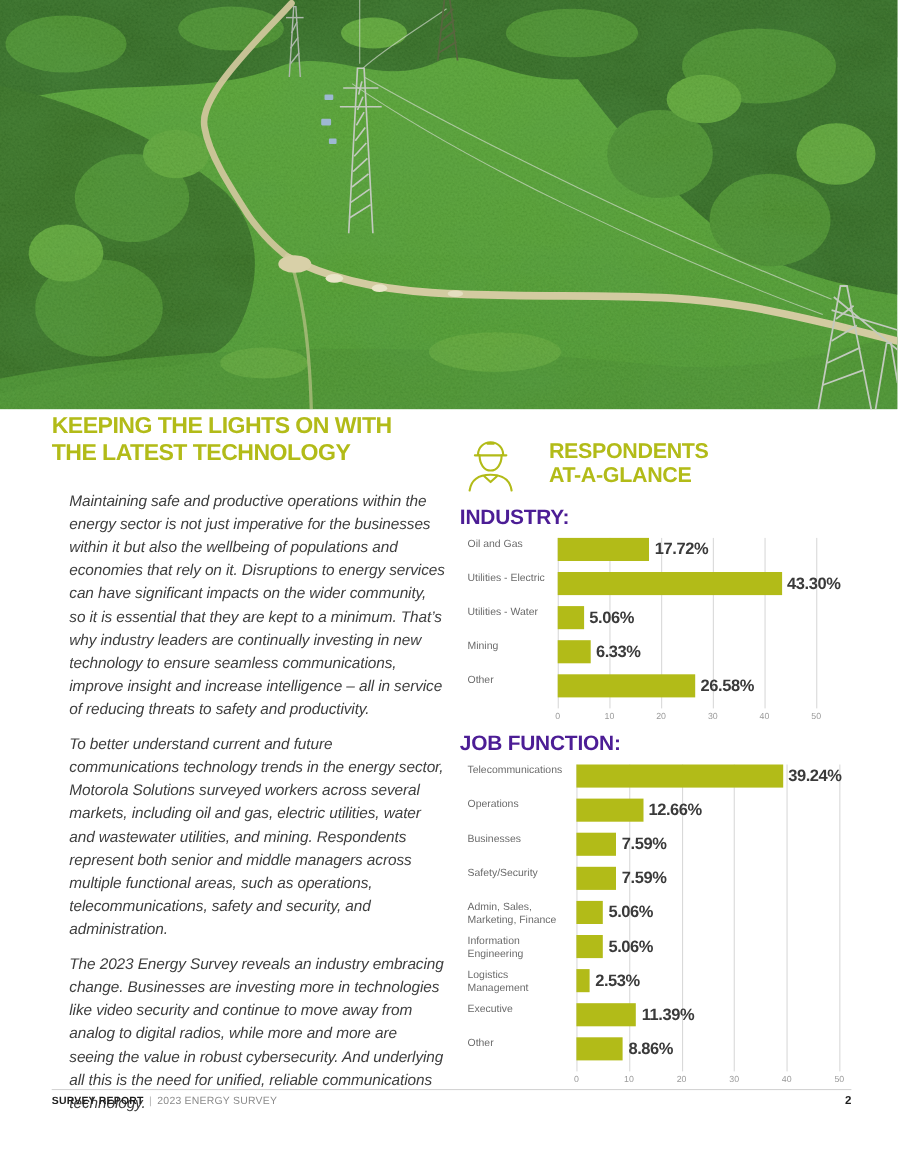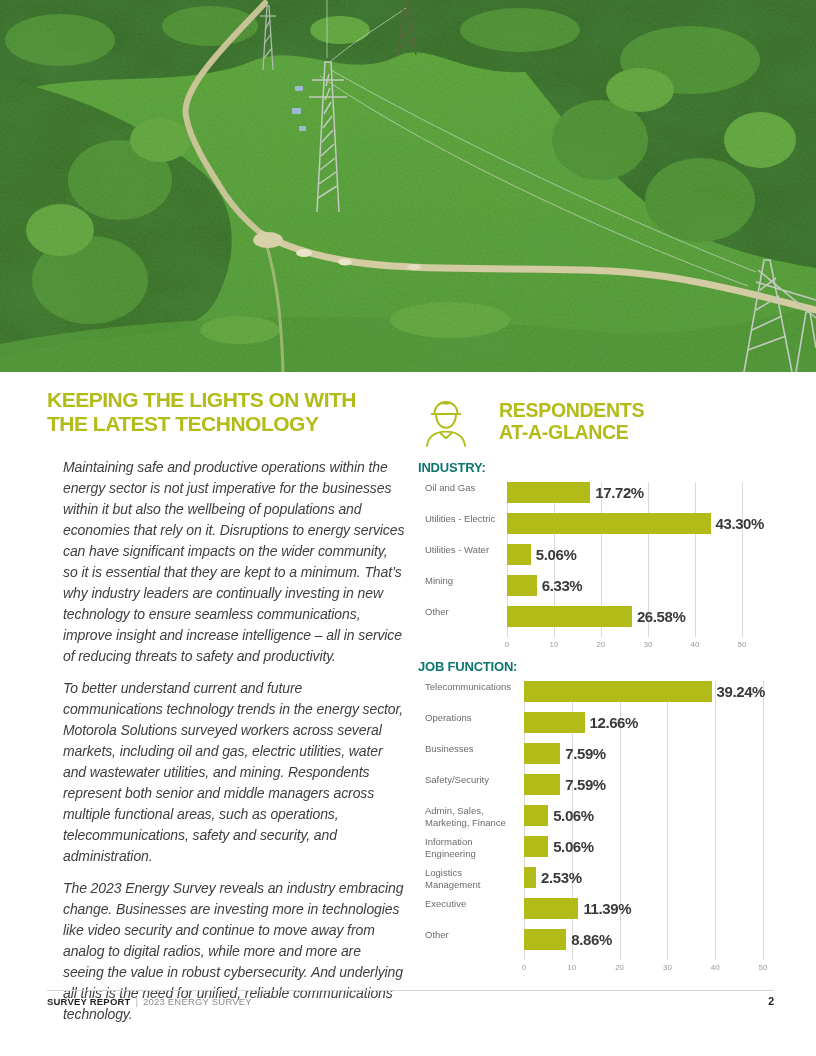--- a/index.html
+++ b/index.html
@@ -5,38 +5,38 @@
   html,body { margin:0; padding:0; background:#ffffff; }
   .page {
     position:relative; width:816px; height:1056px; overflow:hidden;
     background:#ffffff; font-family:"Liberation Sans", sans-serif;
   }
   
   .hero { position:absolute; left:0; top:0; width:816px; height:372px; }
   .hero svg { display:block; }
 
   
-  .left-col { position:absolute; left:47px; top:388px; width:358px; }
+  .left-col { position:absolute; left:47px; top:376px; width:358px; }
   .headline {
     margin:0 0 20px 0; font-size:21px; font-weight:bold; line-height:1.16;
     letter-spacing:-0.5px; color:#b2bb18; white-space:pre-line;
   }
   .body-p { margin:0 0 11px 16px; font-size:14px; line-height:1.5; color:#3e3e3e; letter-spacing:-0.1px;font-style:italic; }
 
   
   .right-col { position:absolute; left:418px; top:398px; width:356px; }
   .resp-header { display:flex; align-items:flex-start; gap:14px; padding-left:7px; margin-bottom:12px; }
   .worker-icon { flex:0 0 auto; width:42px; height:50px; }
   .resp-heading {
     margin:1px 0 0 18px; font-size:19.5px; font-weight:bold; line-height:1.14;
     letter-spacing:-0.3px; color:#b2bb18; white-space:pre-line;
   }
 
   
-  .chart-title { font-size:13px; font-weight:bold; color:#0f766e; letter-spacing:-0.2px; margin:12px 0 7px 0; }
+  .chart-title { font-size:19px; font-weight:bold; color:#4c1d95; letter-spacing:-0.2px; margin:12px 0 7px 0; }
   .chart + .chart .chart-title { margin-top:7px; }
   .chart[data-chart="0"] { --labelw:89px; --slack:32px; }
   .chart[data-chart="1"] { --labelw:106px; --slack:11px; }
   .chart-scale { position:relative; margin-right:var(--slack); }
   .grid { position:absolute; left:var(--labelw); right:0; top:0; bottom:15px; }
   .gridline { position:absolute; top:0; bottom:0; width:1px; background:#d9d9d9; }
   .rows { position:relative; display:flex; flex-direction:column; }
   .crow { display:flex; align-items:flex-start; height:31px; }
   .clabel {
     flex:0 0 var(--labelw); box-sizing:border-box; padding-left:7px; padding-right:8px;

